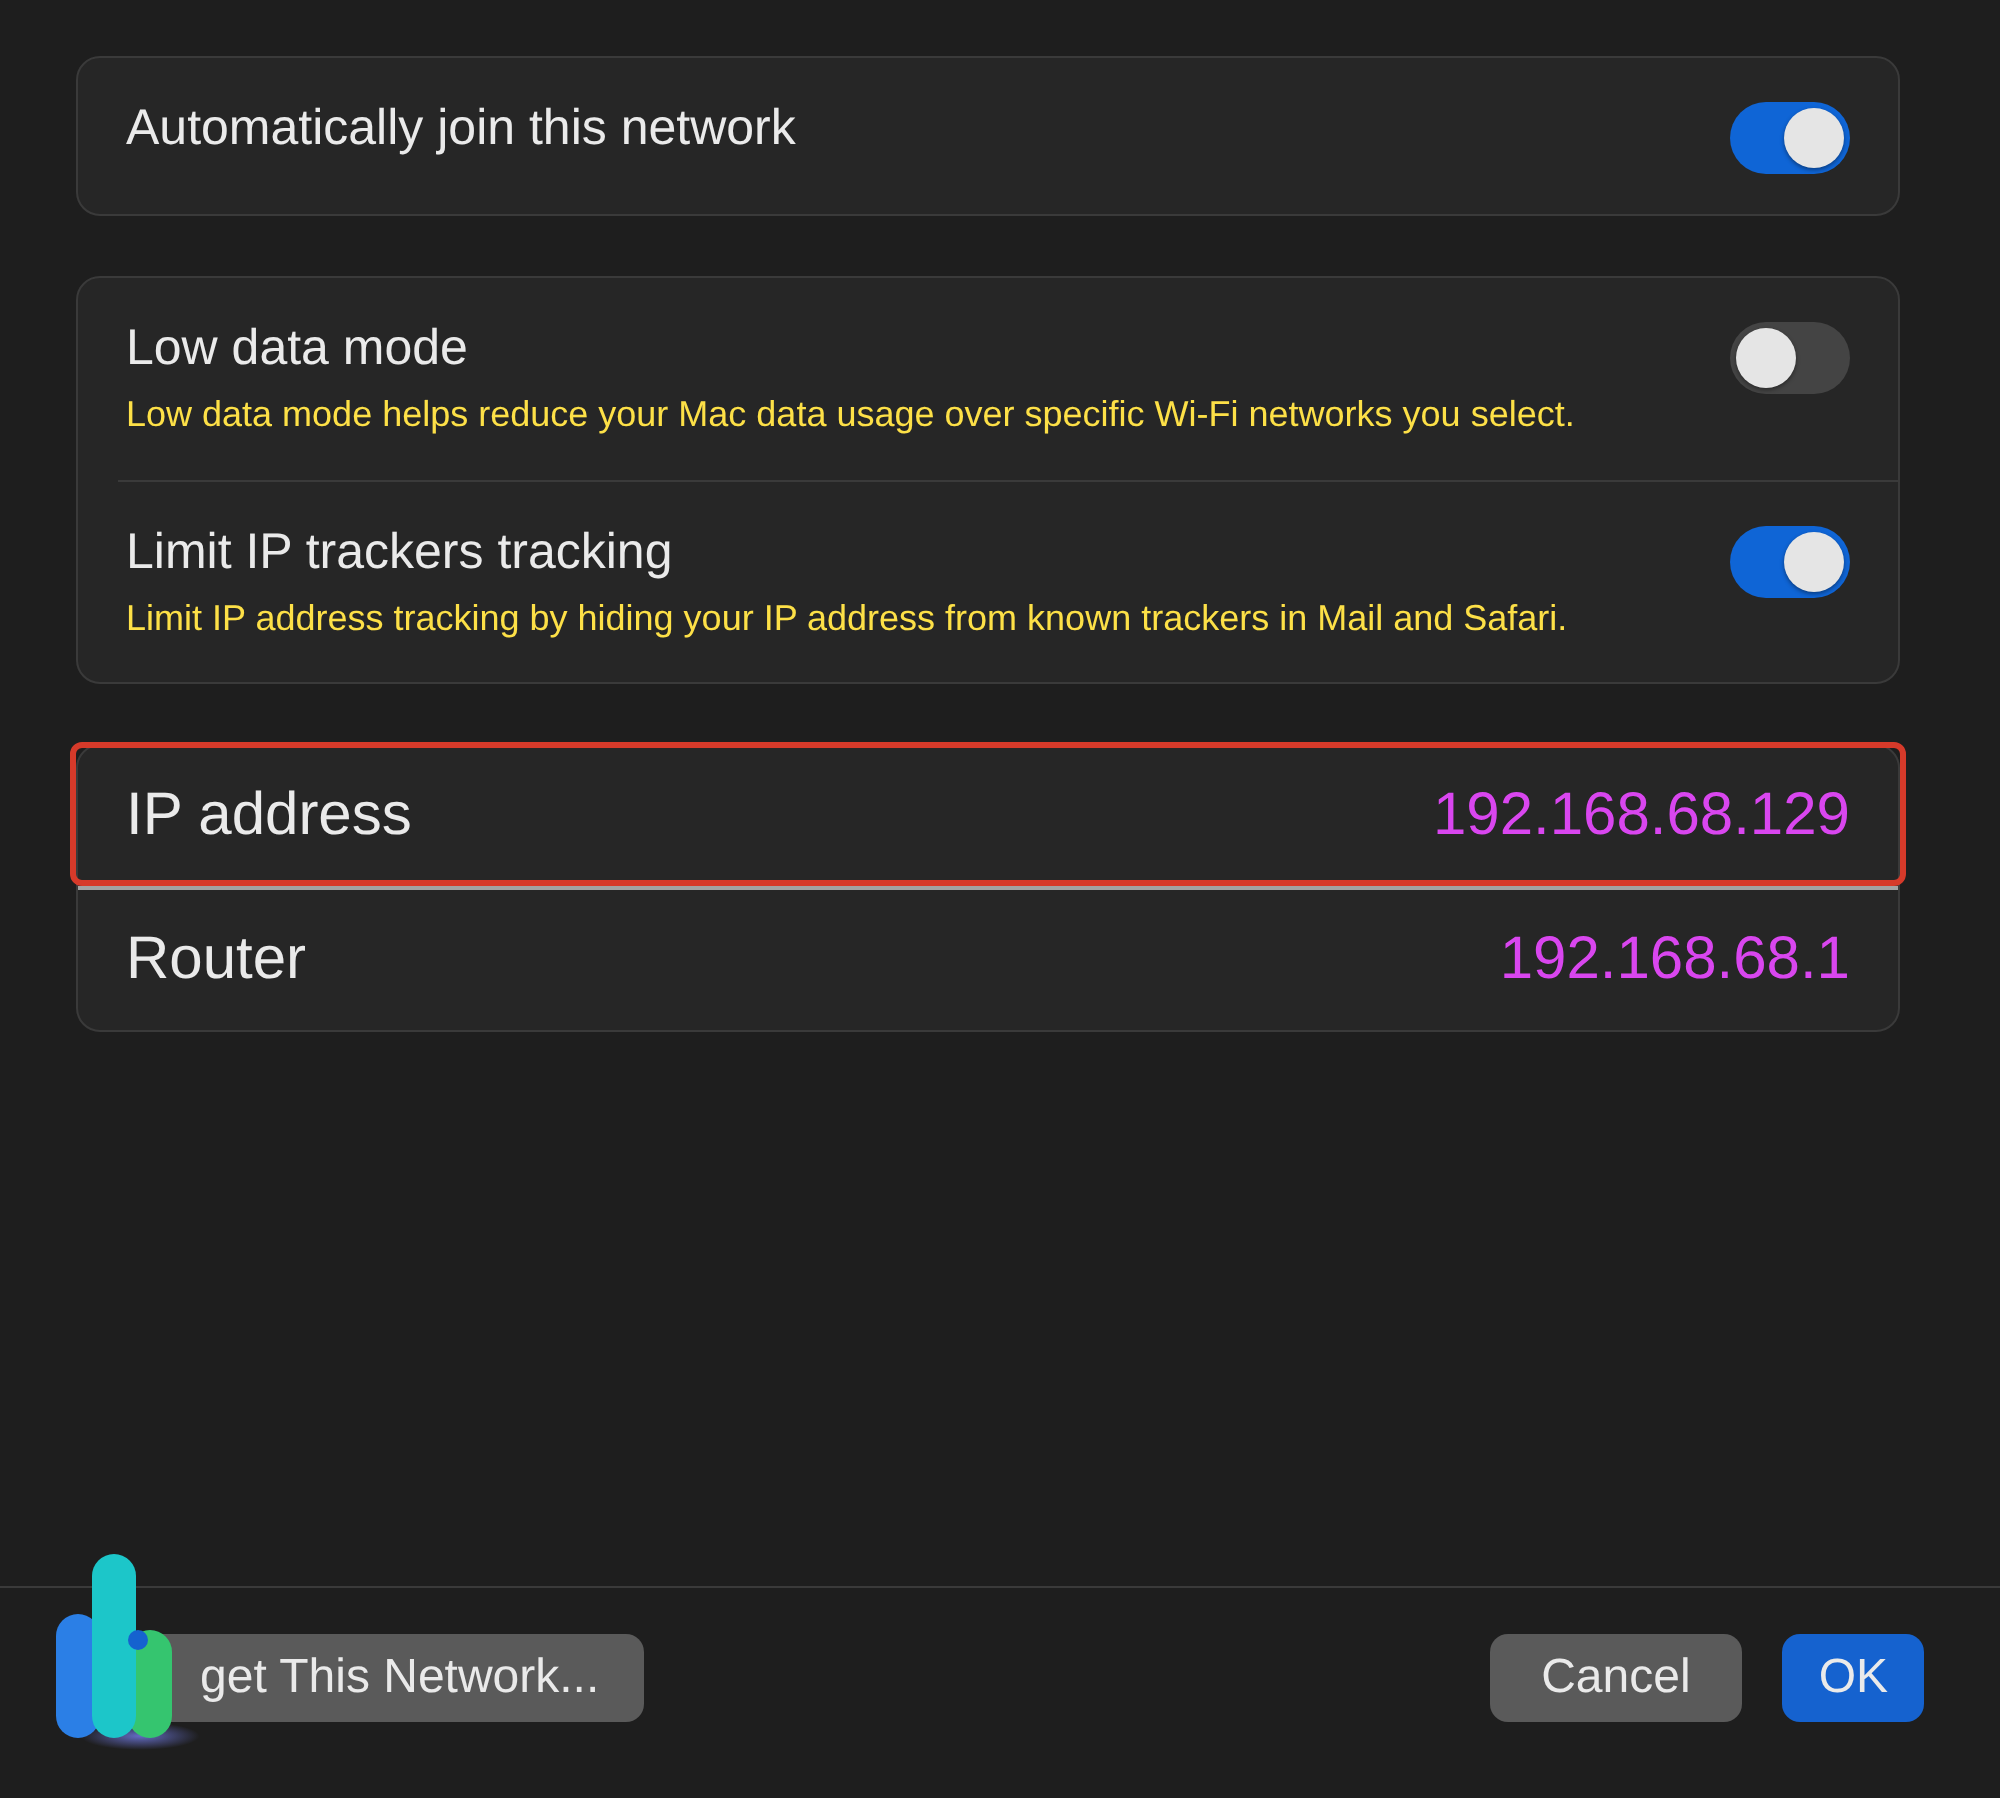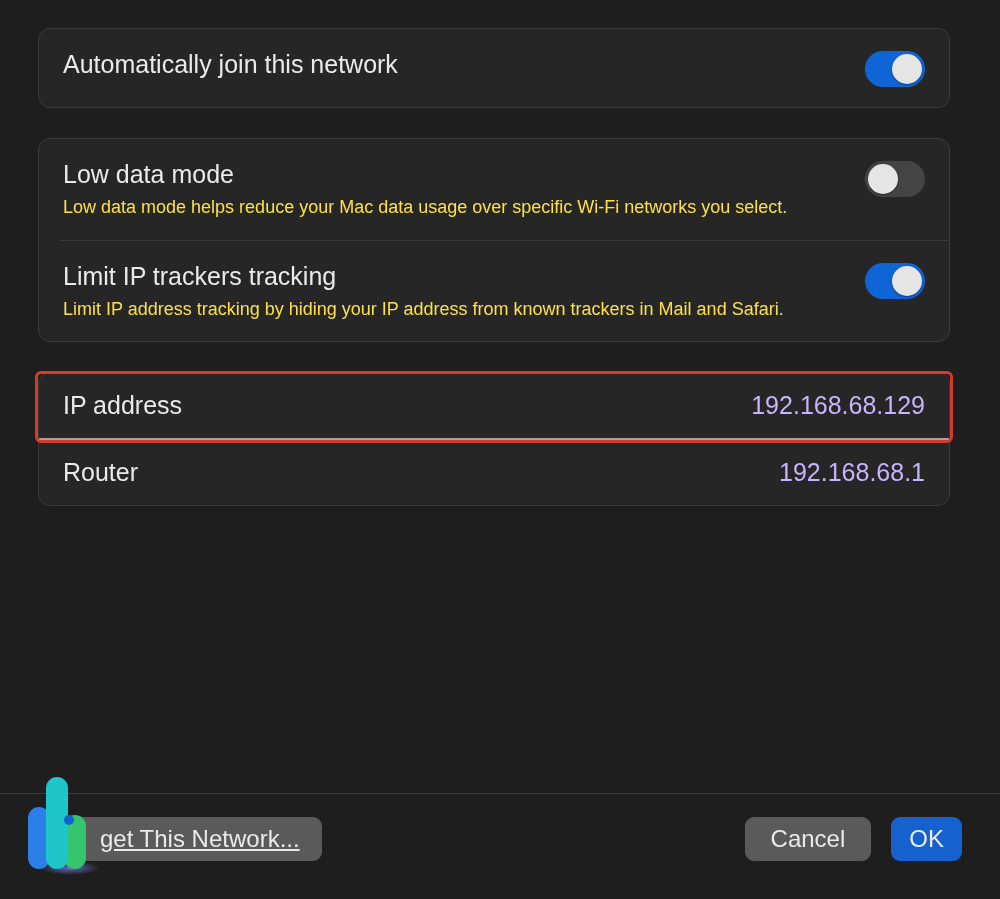--- a/index.html
+++ b/index.html
@@ -112,33 +112,33 @@
       border-radius: 12px;
       background-color: #262626;
       position: relative;
     }
 
     .info-row {
       display: flex;
       justify-content: space-between;
       align-items: center;
       padding: 18px 24px;
-      font-size: 25px;
+      font-size: 30px;
     }
 
     .info-row + .info-row {
       border-top: 2px solid #a3a3a3;
     }
 
     .info-label {
       color: #eaeaea;
     }
 
     .info-value {
-      color: #c4b5fd;
+      color: #d946ef;
     }
 
     .highlight-box {
       position: absolute;
       border: 3px solid #d63a2a;
       border-radius: 6px;
       pointer-events: none;
       top: -2px;
       left: -4px;
       right: -4px;
@@ -163,21 +163,20 @@
       display: flex;
       align-items: center;
       justify-content: space-between;
       padding: 0 38px 16px 38px;
     }
 
     .footer-left {
       display: flex;
       align-items: center;
       position: relative;
-      text-decoration: underline;
     }
 
     .btn {
       font-size: 24px;
       font-weight: 400;
       border: none;
       border-radius: 9px;
       padding: 8px 26px;
       cursor: pointer;
       color: #eaeaea;

